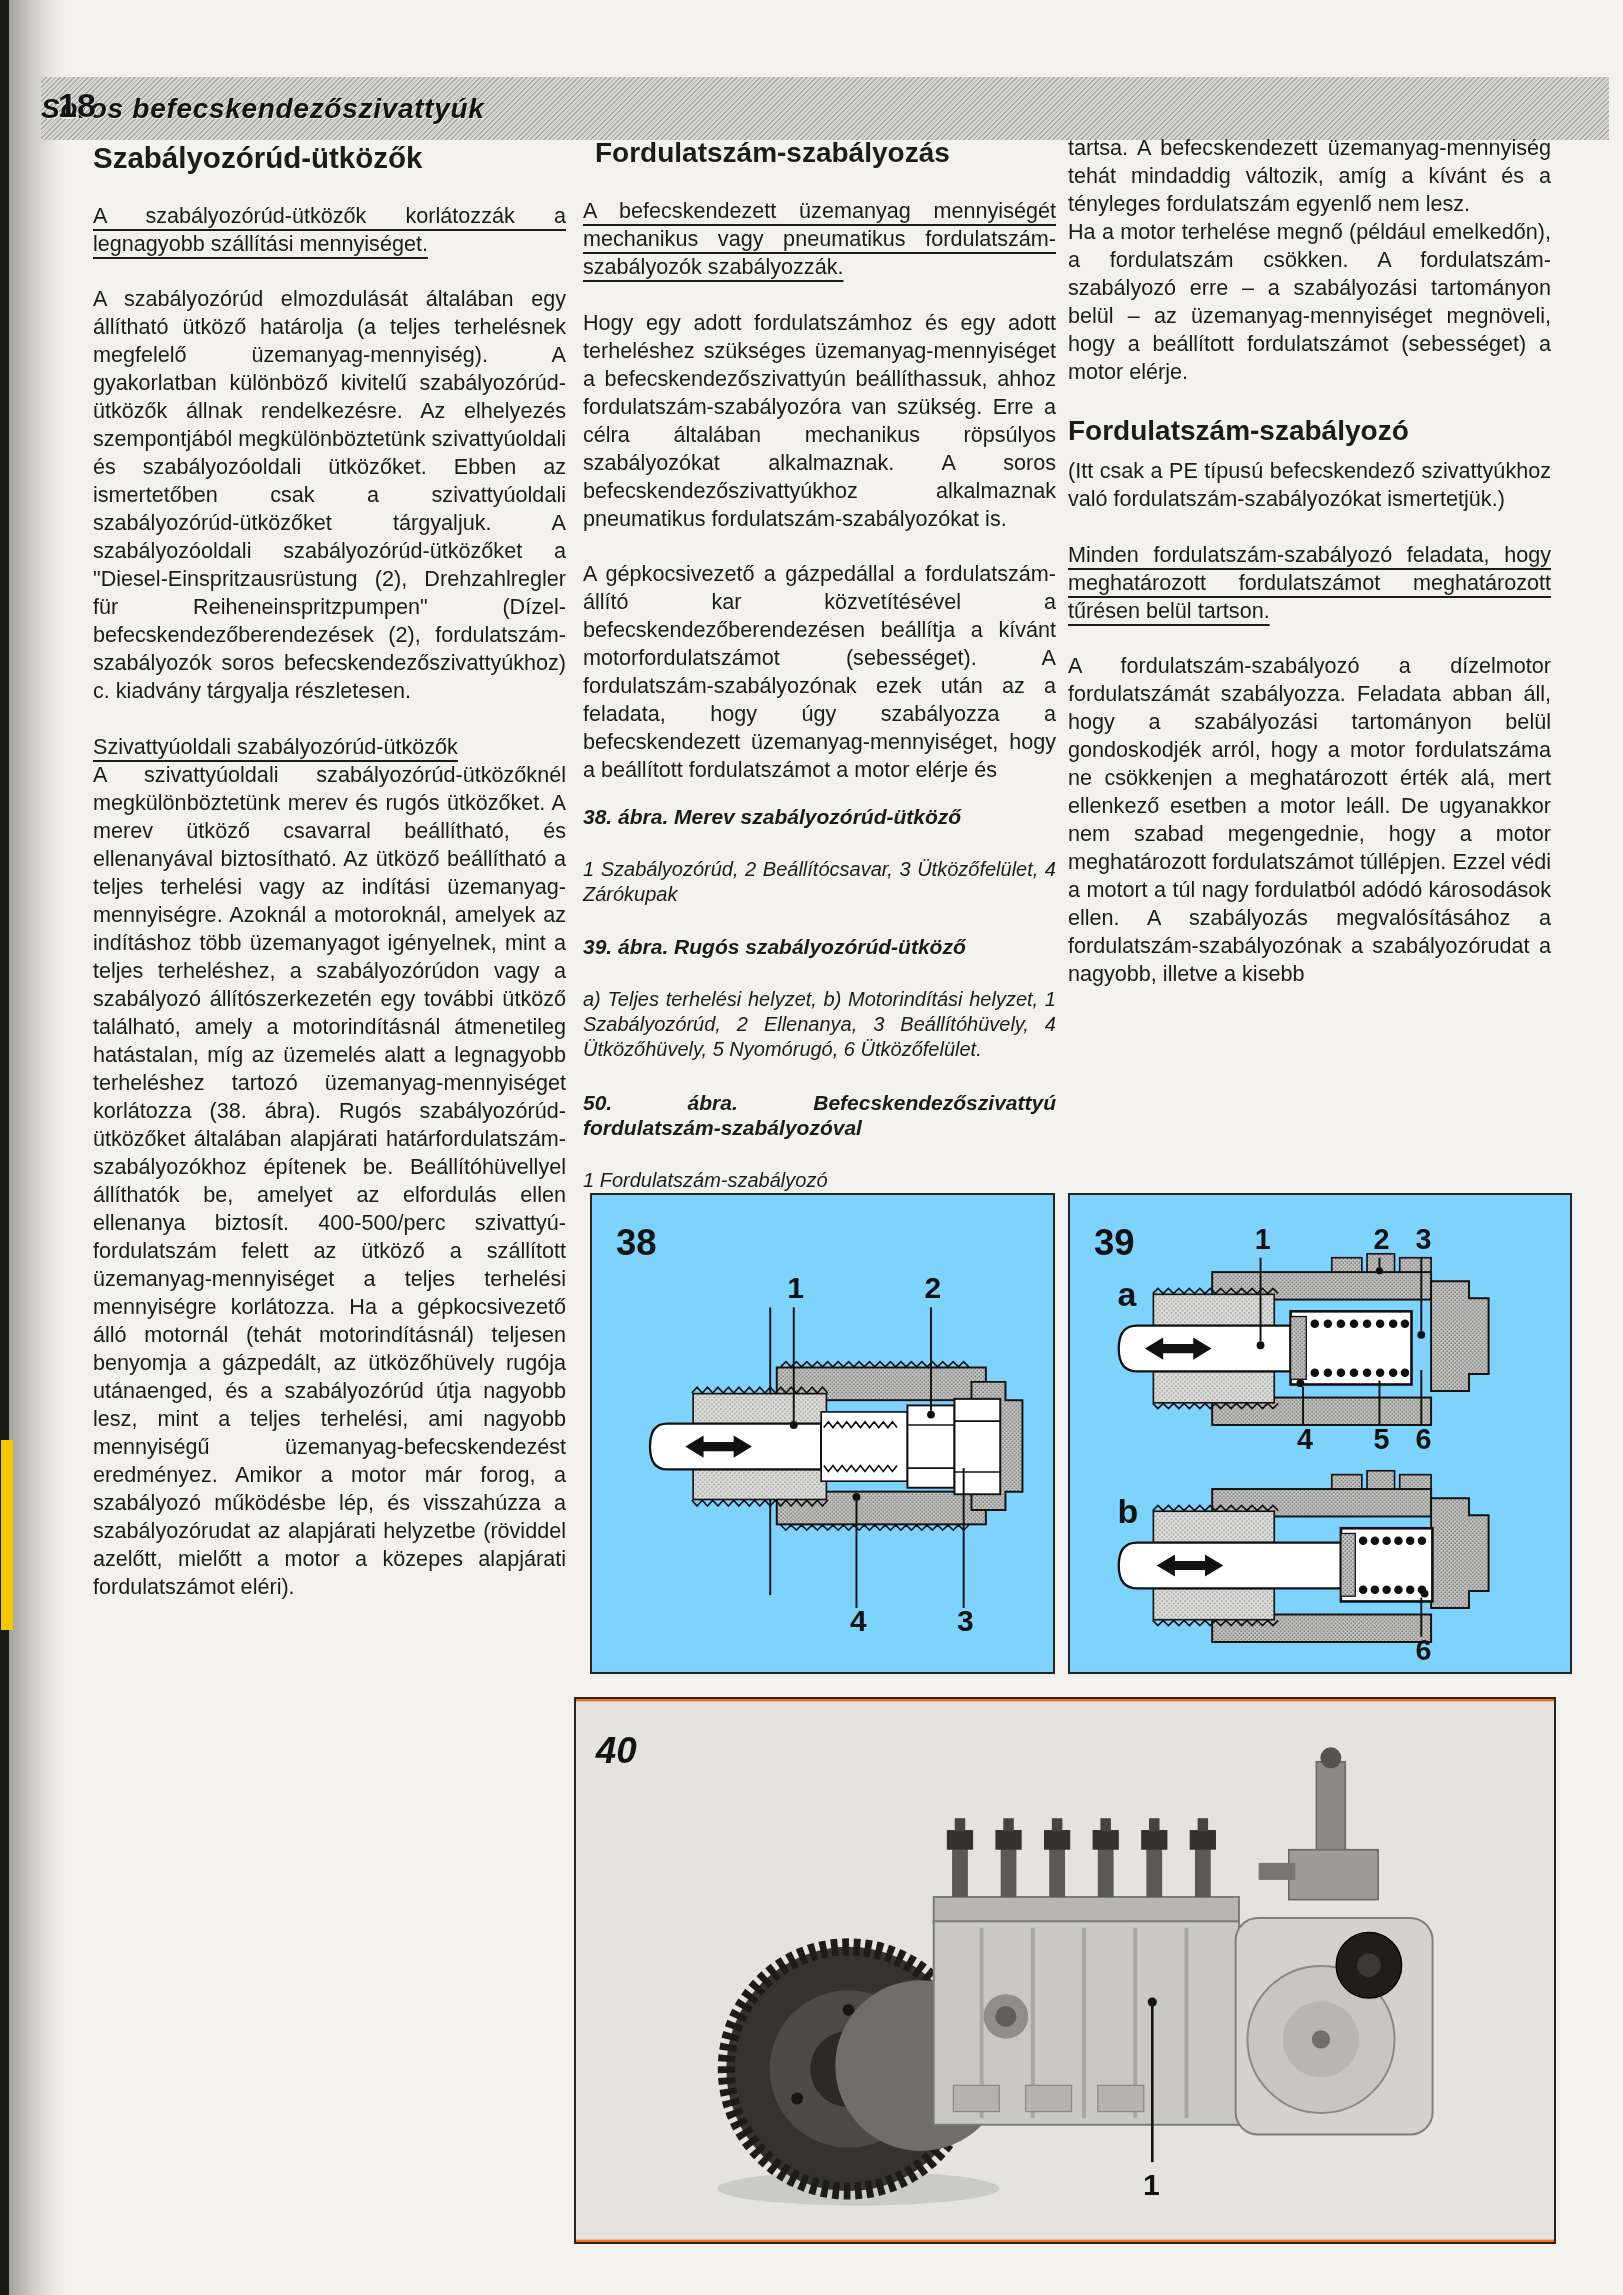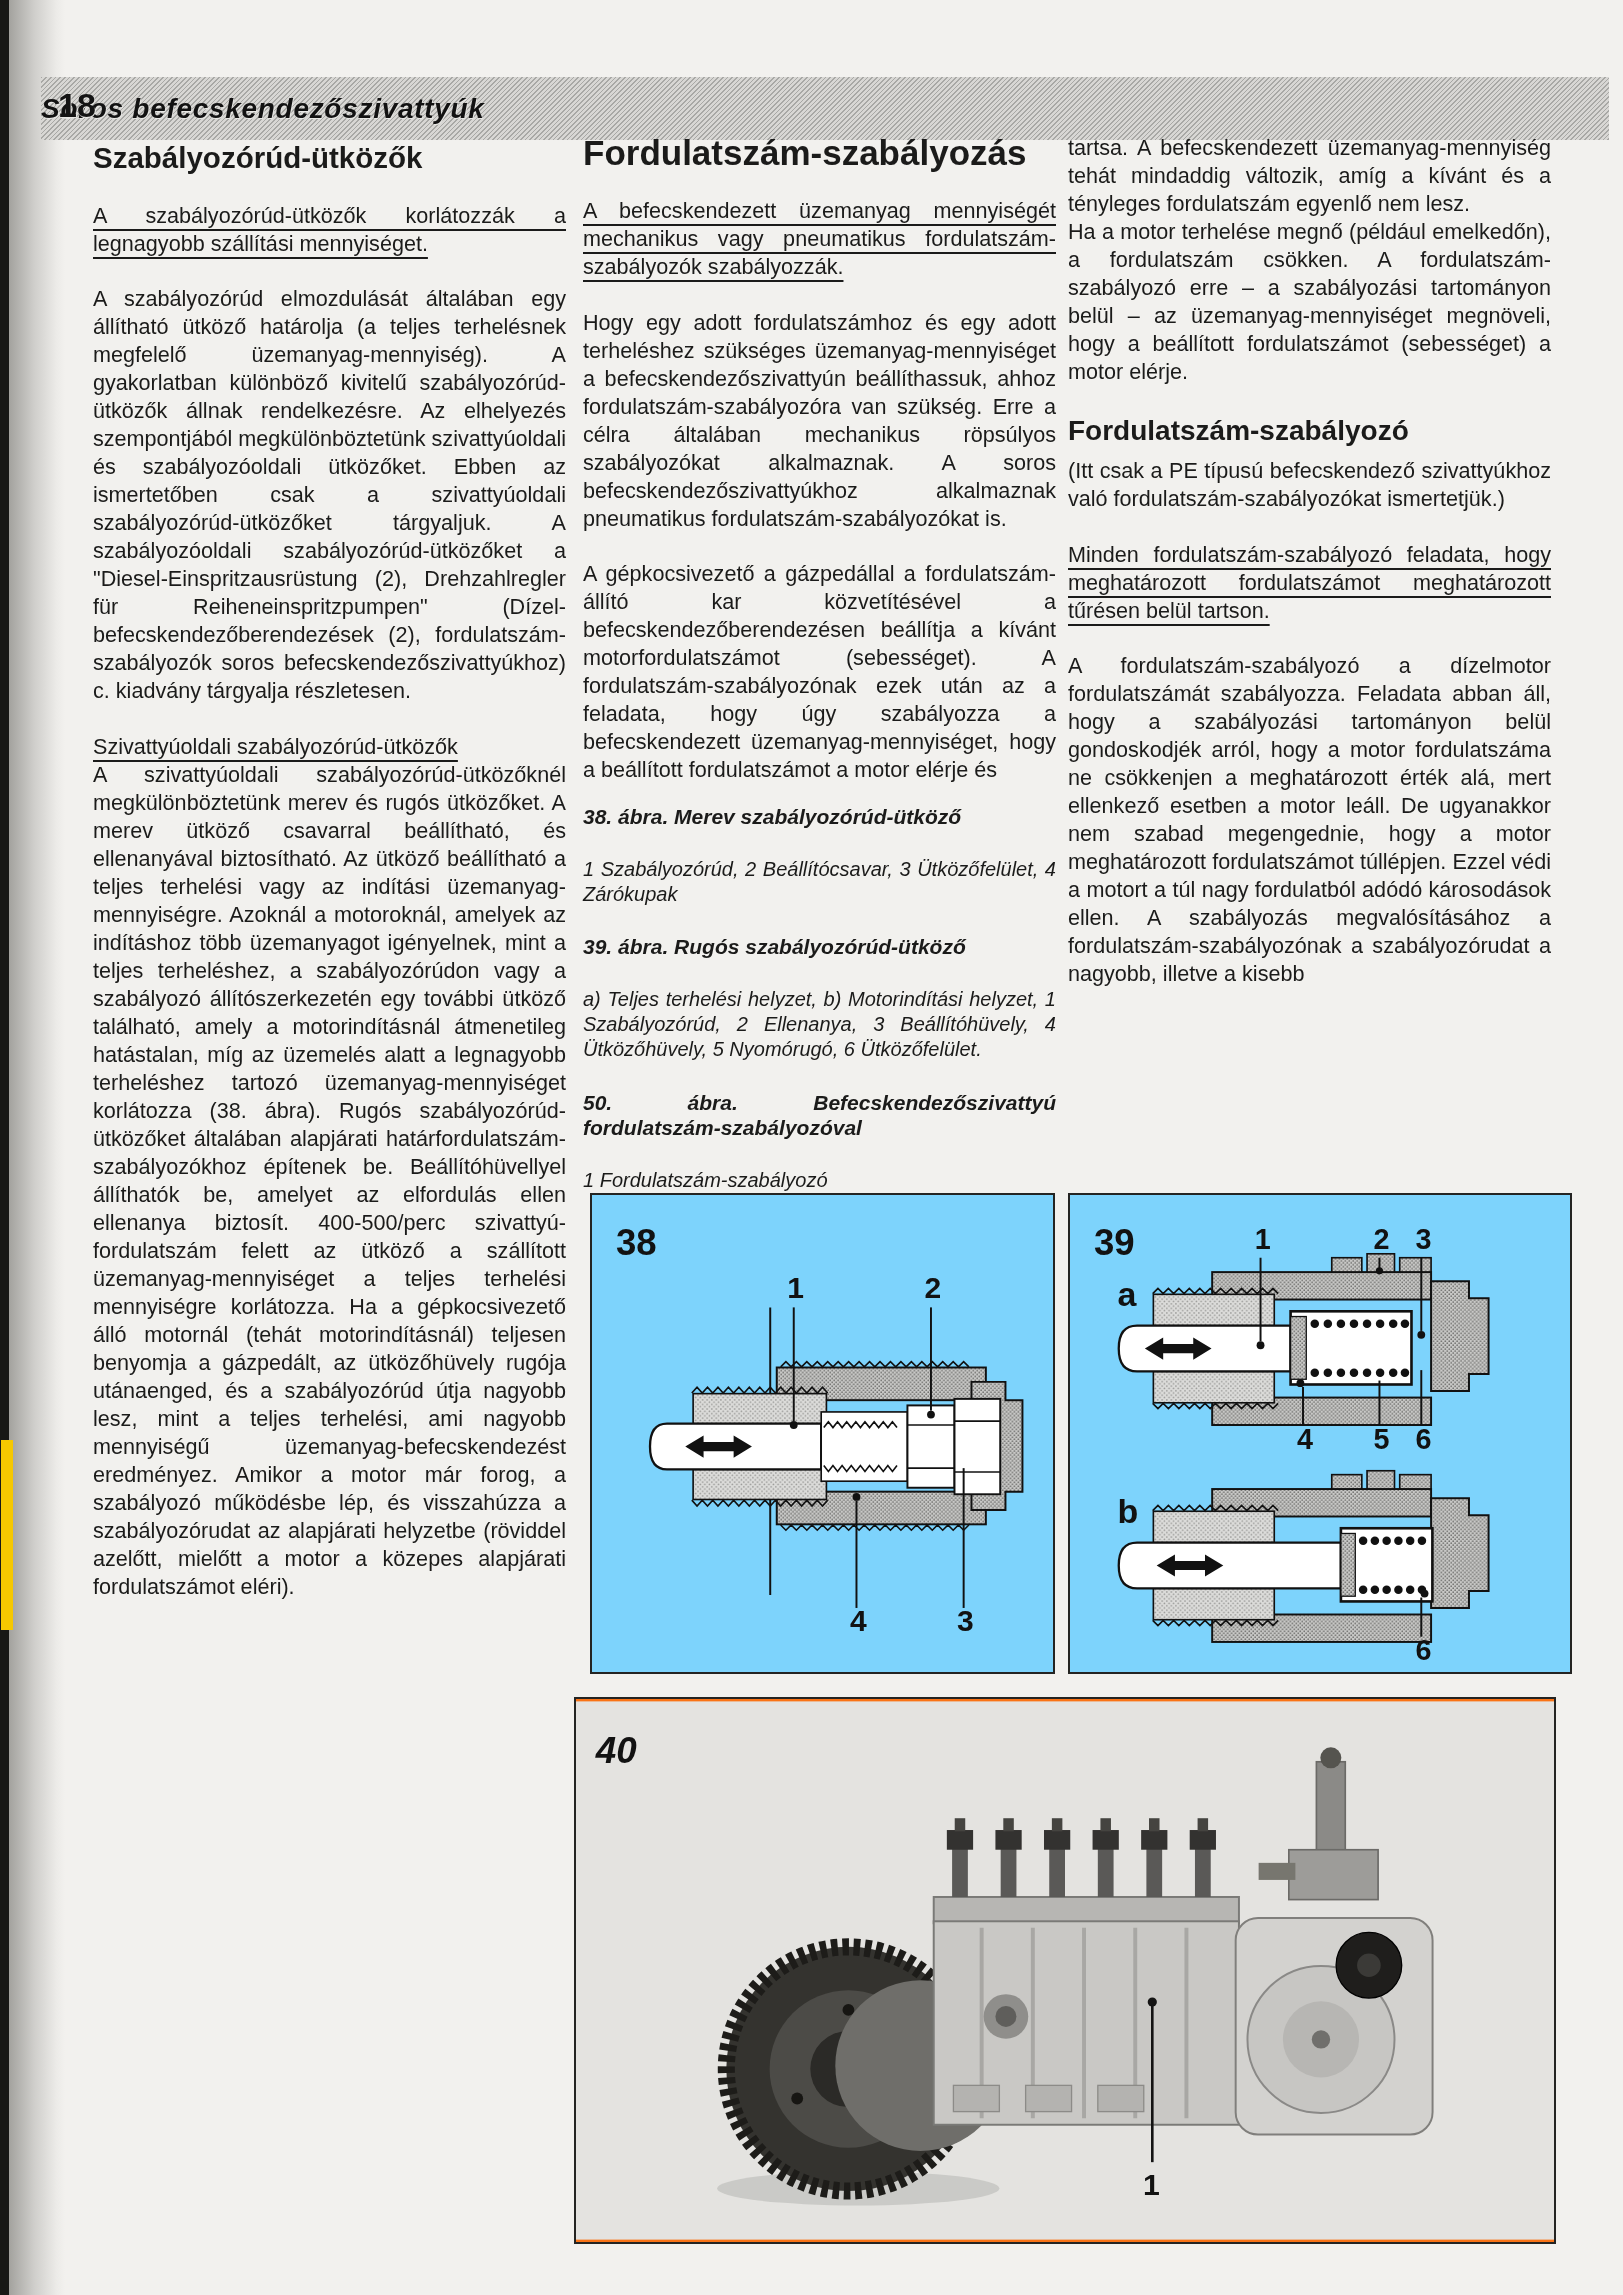--- a/index.html
+++ b/index.html
@@ -33,21 +33,21 @@
   
   .col{position:absolute;text-align:justify;font-size:21.6px;line-height:28px;}
   .col p{margin:0 0 27.5px 0;}
   .col p.tight{margin:0;}
   .lead{
     text-decoration:underline;
     text-decoration-thickness:2px;
     text-underline-offset:5.9px;
   }
   h2.colhead{font-size:29.5px;line-height:33px;font-weight:bold;margin:0 0 27.5px 0;text-align:left;}
-  h1.sechead{font-size:35px;line-height:38px;font-weight:bold;margin:0 0 25px 0;text-align:left;}
+  h1.sechead{font-size:28px;line-height:38px;font-weight:bold;margin:0 0 25px 12px;text-align:left;}
   h3.subhead{font-size:28px;line-height:33px;font-weight:bold;margin:0 0 10.5px 0;text-align:left;}
   
   .captions{margin-top:19.6px;text-align:left;}
   .cap-title{font-size:21px;line-height:25.5px;font-weight:bold;font-style:italic;margin:0;text-align:justify;}
   .cap-legend{font-size:20px;line-height:25px;font-style:italic;margin:0 0 15.7px 0;text-align:justify;}
   .cap-legend.last{margin-bottom:0;}
   
   .figbox{position:absolute;background:#7dd3fc;border:2px solid #242422;}
   .figbox svg{display:block;width:100%;height:100%;}
   #fig38{left:590px;top:1193px;width:461px;height:477px;}

